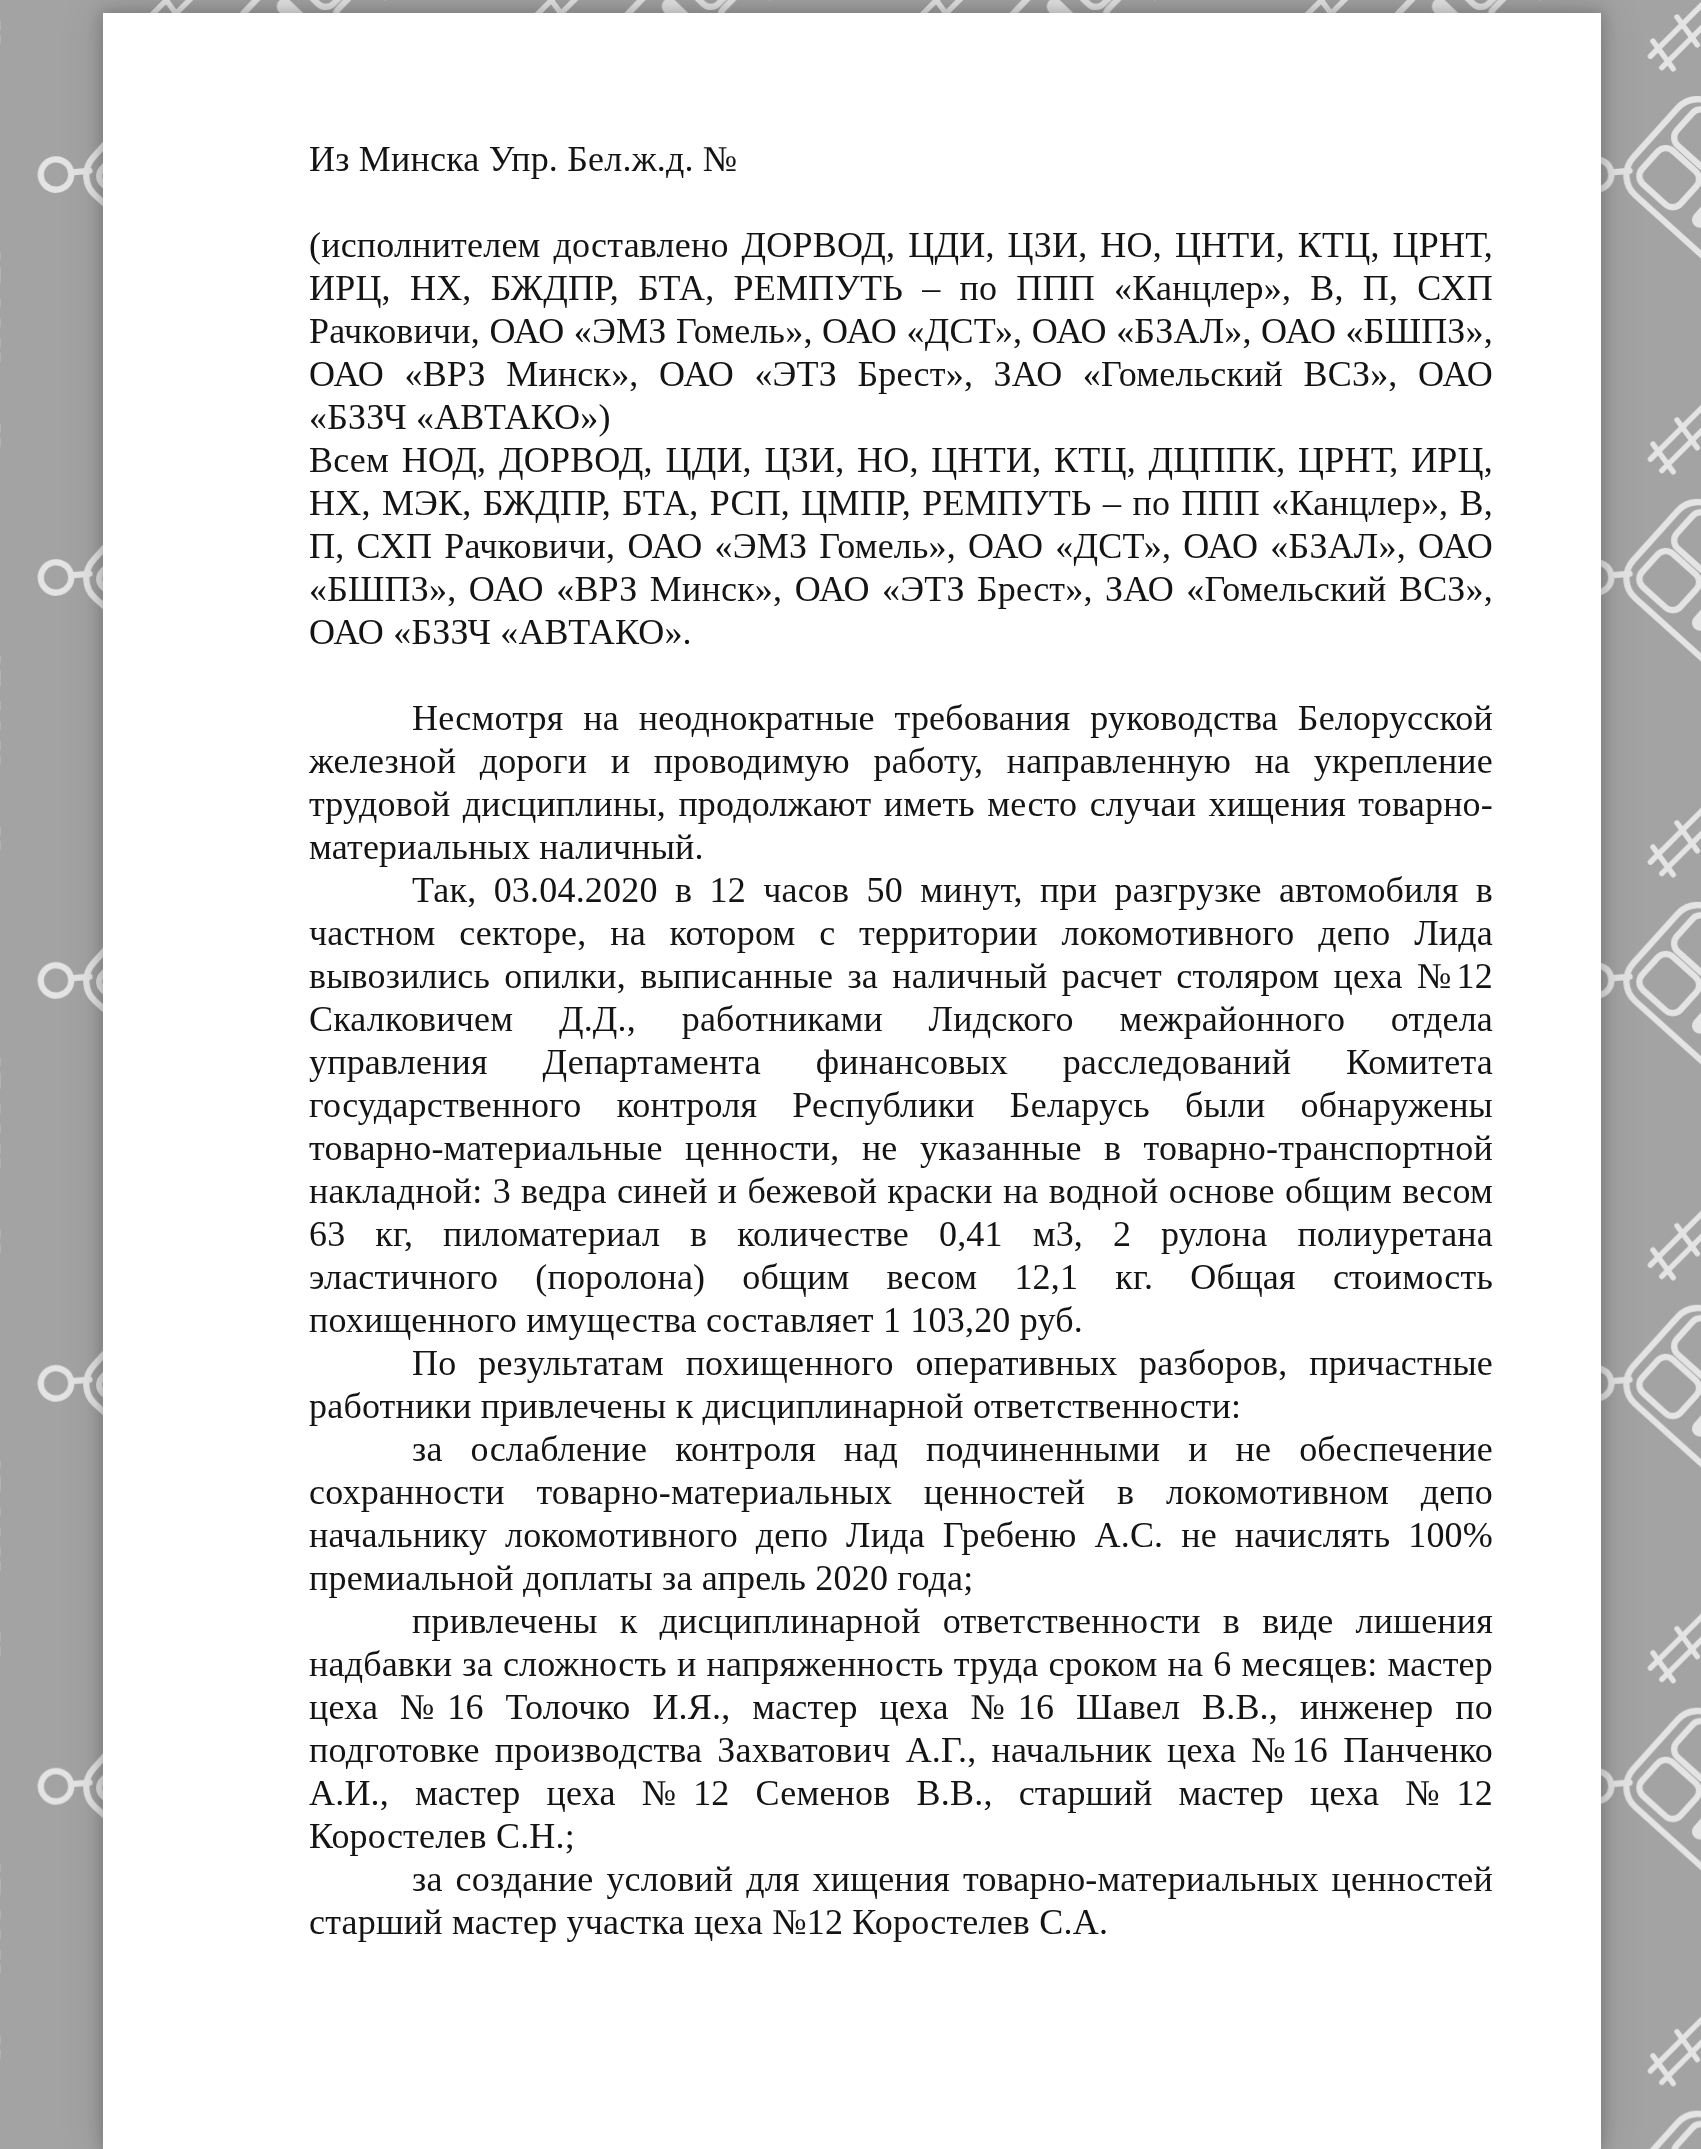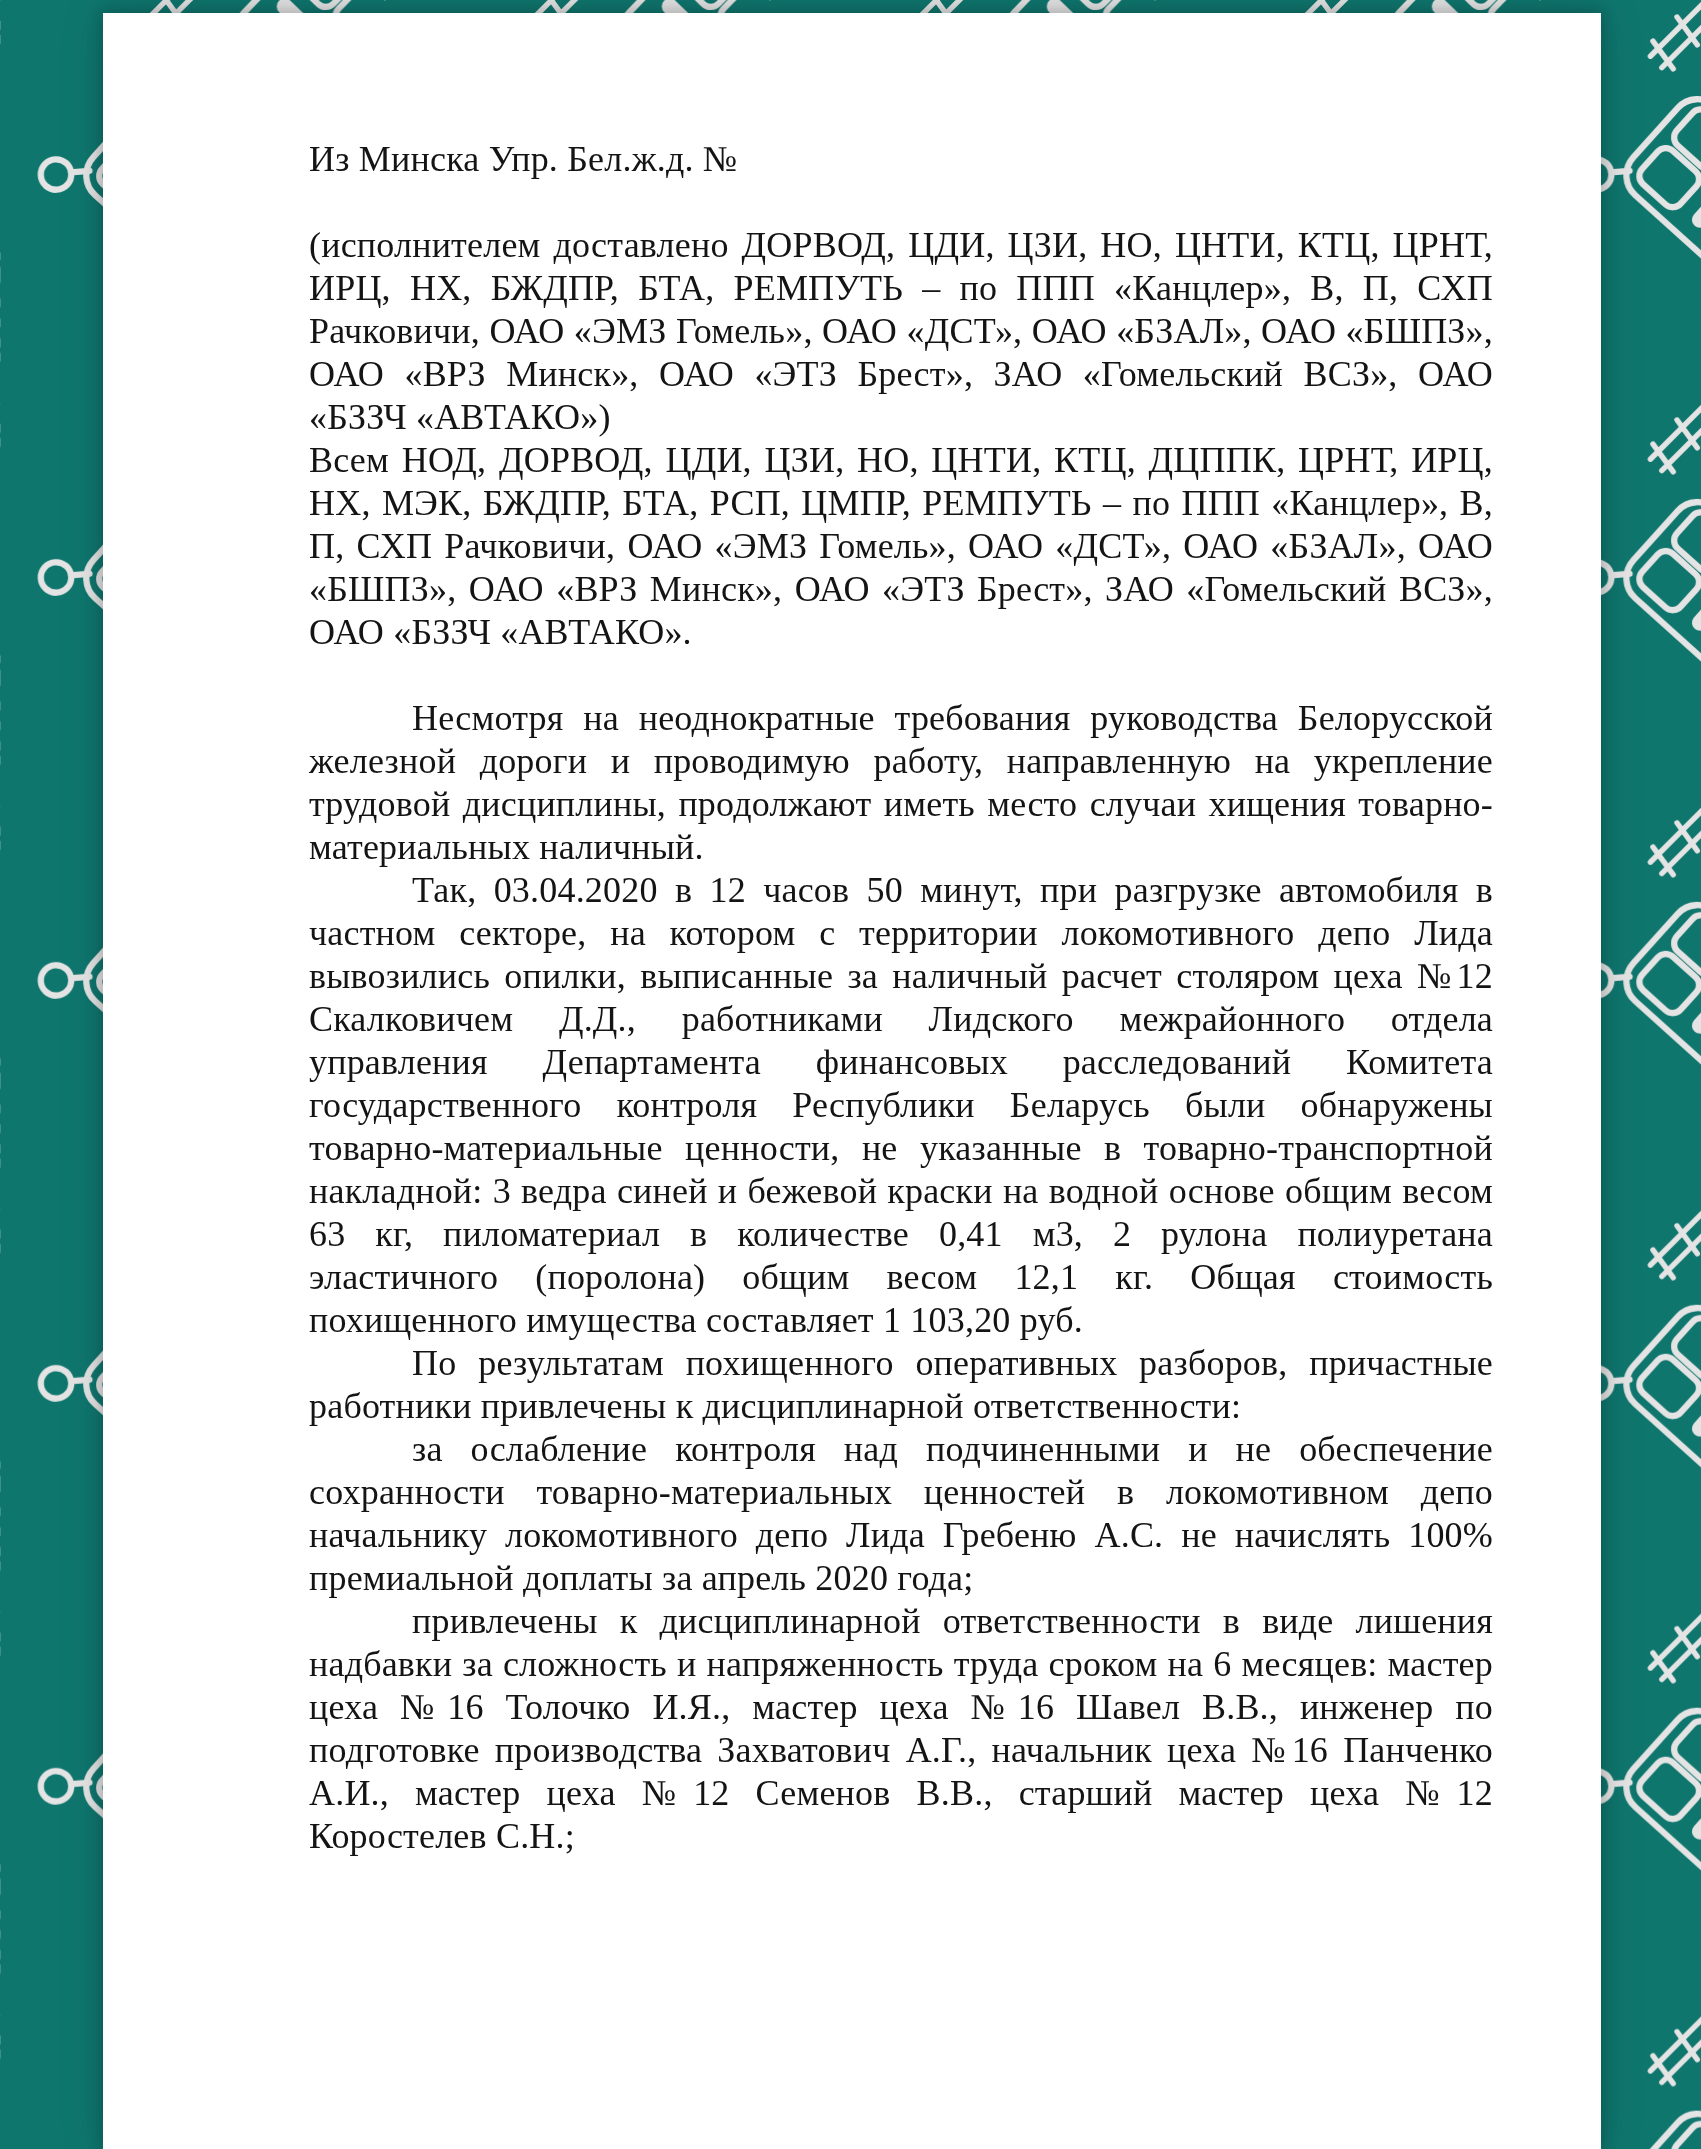--- a/index.html
+++ b/index.html
@@ -5,21 +5,21 @@
   html, body {
     margin: 0;
     padding: 0;
     background: #ffffff;
   }
   .canvas {
     position: relative;
     width: 1702px;
     height: 2149px;
     overflow: hidden;
-    background: #0f766e;
+    background: #a3a3a3;
     font-family: "Liberation Serif", serif;
   }
   .wm {
     position: absolute;
     left: 0;
     top: 0;
     width: 1702px;
     height: 2149px;
   }
   .sheet {
@@ -111,18 +111,19 @@
       <p class="addr">(исполнителем доставлено ДОРВОД, ЦДИ, ЦЗИ, НО, ЦНТИ, КТЦ, ЦРНТ, ИРЦ, НХ, БЖДПР, БТА, РЕМПУТЬ – по ППП «Канцлер», В, П, СХП Рачковичи, ОАО «ЭМЗ Гомель», ОАО «ДСТ», ОАО «БЗАЛ», ОАО «БШПЗ», ОАО «ВРЗ Минск», ОАО «ЭТЗ Брест», ЗАО «Гомельский ВСЗ», ОАО «БЗЗЧ «АВТАКО»)</p>
 
       <p class="addr">Всем НОД, ДОРВОД, ЦДИ, ЦЗИ, НО, ЦНТИ, КТЦ, ДЦППК, ЦРНТ, ИРЦ, НХ, МЭК, БЖДПР, БТА, РСП, ЦМПР, РЕМПУТЬ – по ППП «Канцлер», В, П, СХП Рачковичи, ОАО «ЭМЗ Гомель», ОАО «ДСТ», ОАО «БЗАЛ», ОАО «БШПЗ», ОАО «ВРЗ Минск», ОАО «ЭТЗ Брест», ЗАО «Гомельский ВСЗ», ОАО «БЗЗЧ «АВТАКО».</p>
 
       <div class="bodytext">
         <p class="bp">Несмотря на неоднократные требования руководства Белорусской железной дороги и проводимую работу, направленную на укрепление трудовой дисциплины, продолжают иметь место случаи хищения товарно-материальных наличный.</p>
         <p class="bp">Так, 03.04.2020 в 12 часов 50 минут, при разгрузке автомобиля в частном секторе, на котором с территории локомотивного депо Лида вывозились опилки, выписанные за наличный расчет столяром цеха №12 Скалковичем Д.Д., работниками Лидского межрайонного отдела управления Департамента финансовых расследований Комитета государственного контроля Республики Беларусь были обнаружены товарно-материальные ценности, не указанные в товарно-транспортной накладной: 3 ведра синей и бежевой краски на водной основе общим весом 63 кг, пиломатериал в количестве 0,41 м3, 2 рулона полиуретана эластичного (поролона) общим весом 12,1 кг. Общая стоимость похищенного имущества составляет 1 103,20 руб.</p>
         <p class="bp">По результатам похищенного оперативных разборов, причастные работники привлечены к дисциплинарной ответственности:</p>
         <p class="bp">за ослабление контроля над подчиненными и не обеспечение сохранности товарно-материальных ценностей в локомотивном депо начальнику локомотивного депо Лида Гребеню А.С. не начислять 100% премиальной доплаты за апрель 2020 года;</p>
         <p class="bp">привлечены к дисциплинарной ответственности в виде лишения надбавки за сложность и напряженность труда сроком на 6 месяцев: мастер цеха №16 Толочко И.Я., мастер цеха №16 Шавел В.В., инженер по подготовке производства Захватович А.Г., начальник цеха №16 Панченко А.И., мастер цеха №12 Семенов В.В., старший мастер цеха №12 Коростелев С.Н.;</p>
+        <p class="bp">за создание условий для хищения товарно-материальных ценностей старший мастер участка цеха №12 Коростелев С.А.</p>
       </div>
 
     </div>
   </div>
 </div>
 
 
 </body></html>

